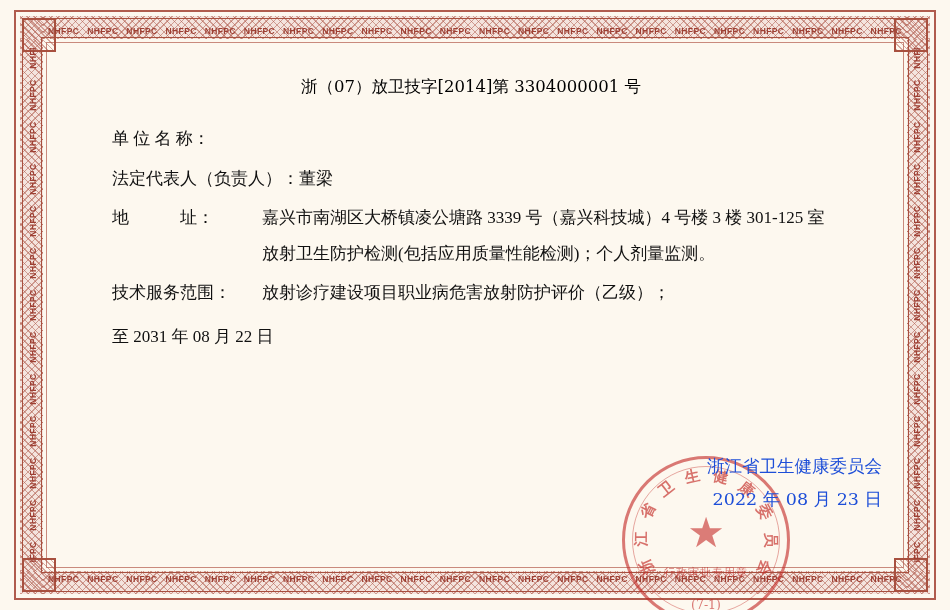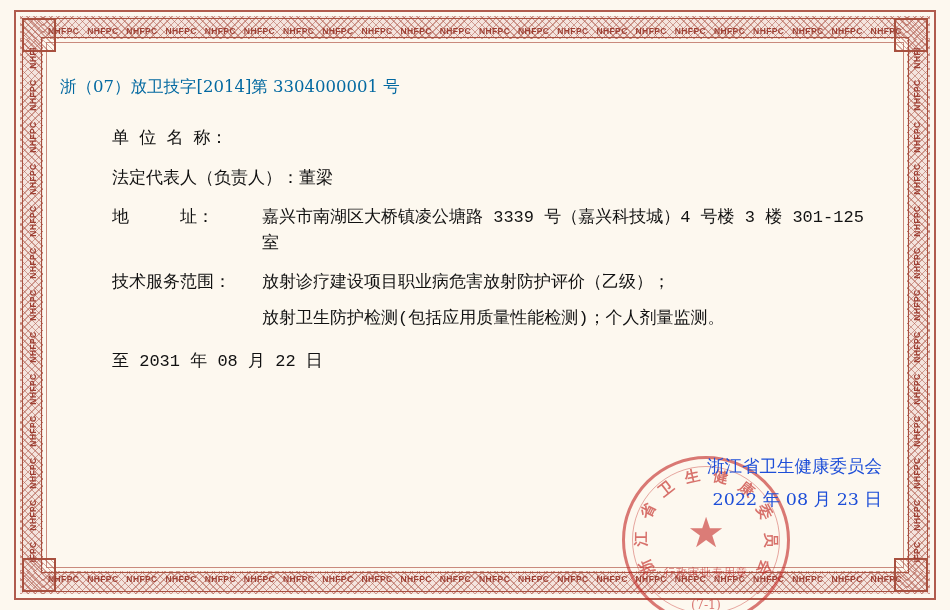--- a/index.html
+++ b/index.html
@@ -152,39 +152,39 @@
     font-family: "DejaVu Serif", "Liberation Serif", serif;
     font-weight: bold;
     font-size: 43px;
     letter-spacing: 4px;
     color: #111;
     margin-top: 30px;
     line-height: 1.1;
   }
 
   .cert-number {
-    text-align: left;
+    text-align: center;
     font-family: "DejaVu Serif", "Liberation Serif", serif;
     font-size: 16.5px;
     margin-top: 20px;
     padding-right: 8px;
-    color: #0369a1;
+    color: #000000;
   }
 
   .fields {
     margin-top: 28px;
     padding-left: 52px;
     padding-right: 10px;
   }
 
   .field-row {
     display: flex;
     align-items: baseline;
     margin-bottom: 14px;
-    font-family: Liberation Mono, monospace;
+    font-family: Liberation Serif, serif;
     font-size: 17px;
     line-height: 1.5;
     color: #111;
   }
   .field-label {
     flex: 0 0 150px;
     white-space: nowrap;
   }
   .field-value {
     flex: 1 1 auto;
@@ -394,28 +394,28 @@
       <div class="field-row">
         <div class="field-label">法定代表人（负责人）：</div>
         <div class="field-value">董梁</div>
       </div>
 
       <div class="field-row">
         <div class="field-label">地　　　址：</div>
         <div class="field-value">嘉兴市南湖区大桥镇凌公塘路 3339 号（嘉兴科技城）4 号楼 3 楼 301-125 室</div>
       </div>
 
+      <div class="field-row sub">
+        <div class="field-label">地　　　址：</div>
+        <div class="field-value">放射卫生防护检测(包括应用质量性能检测)；个人剂量监测。</div>
+      </div>
+
       <div class="field-row">
         <div class="field-label">技术服务范围：</div>
         <div class="field-value">放射诊疗建设项目职业病危害放射防护评价（乙级）；</div>
-      </div>
-
-      <div class="field-row sub">
-        <div class="field-label">地　　　址：</div>
-        <div class="field-value">放射卫生防护检测(包括应用质量性能检测)；个人剂量监测。</div>
       </div>
 
       <div class="field-row" style="margin-top:18px;">
         <div class="field-value">至 2031 年 08 月 22 日</div>
       </div>
 
     </div>
 
     <div class="seal">
       <div class="seal-ring"></div>

